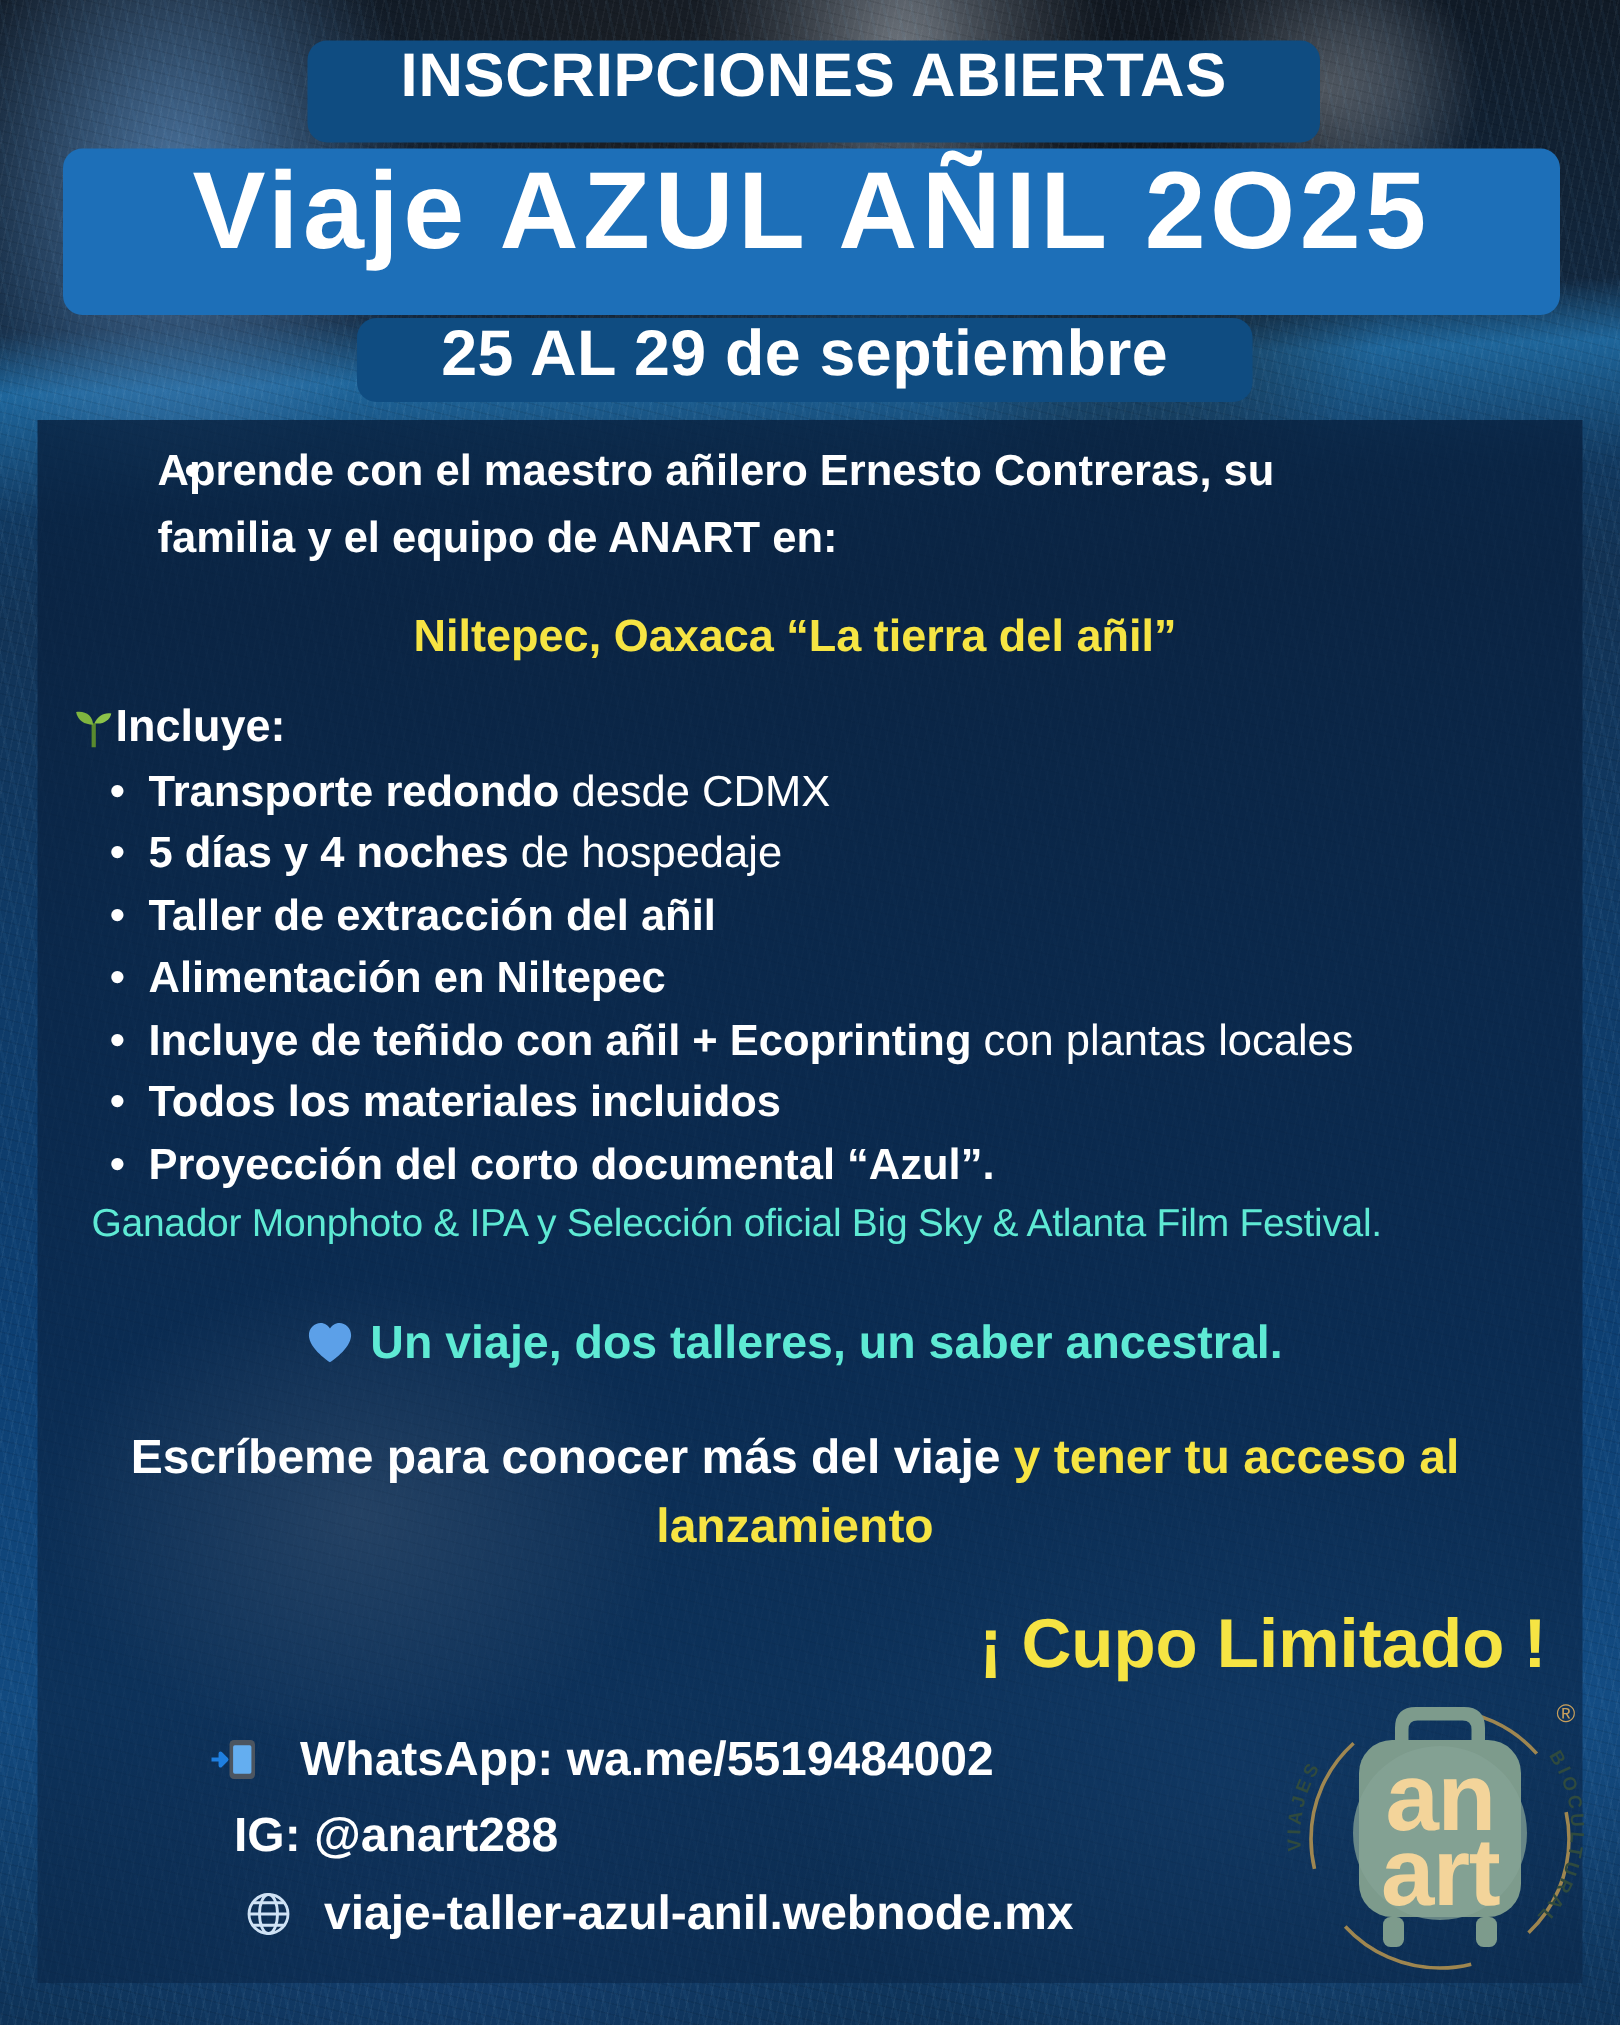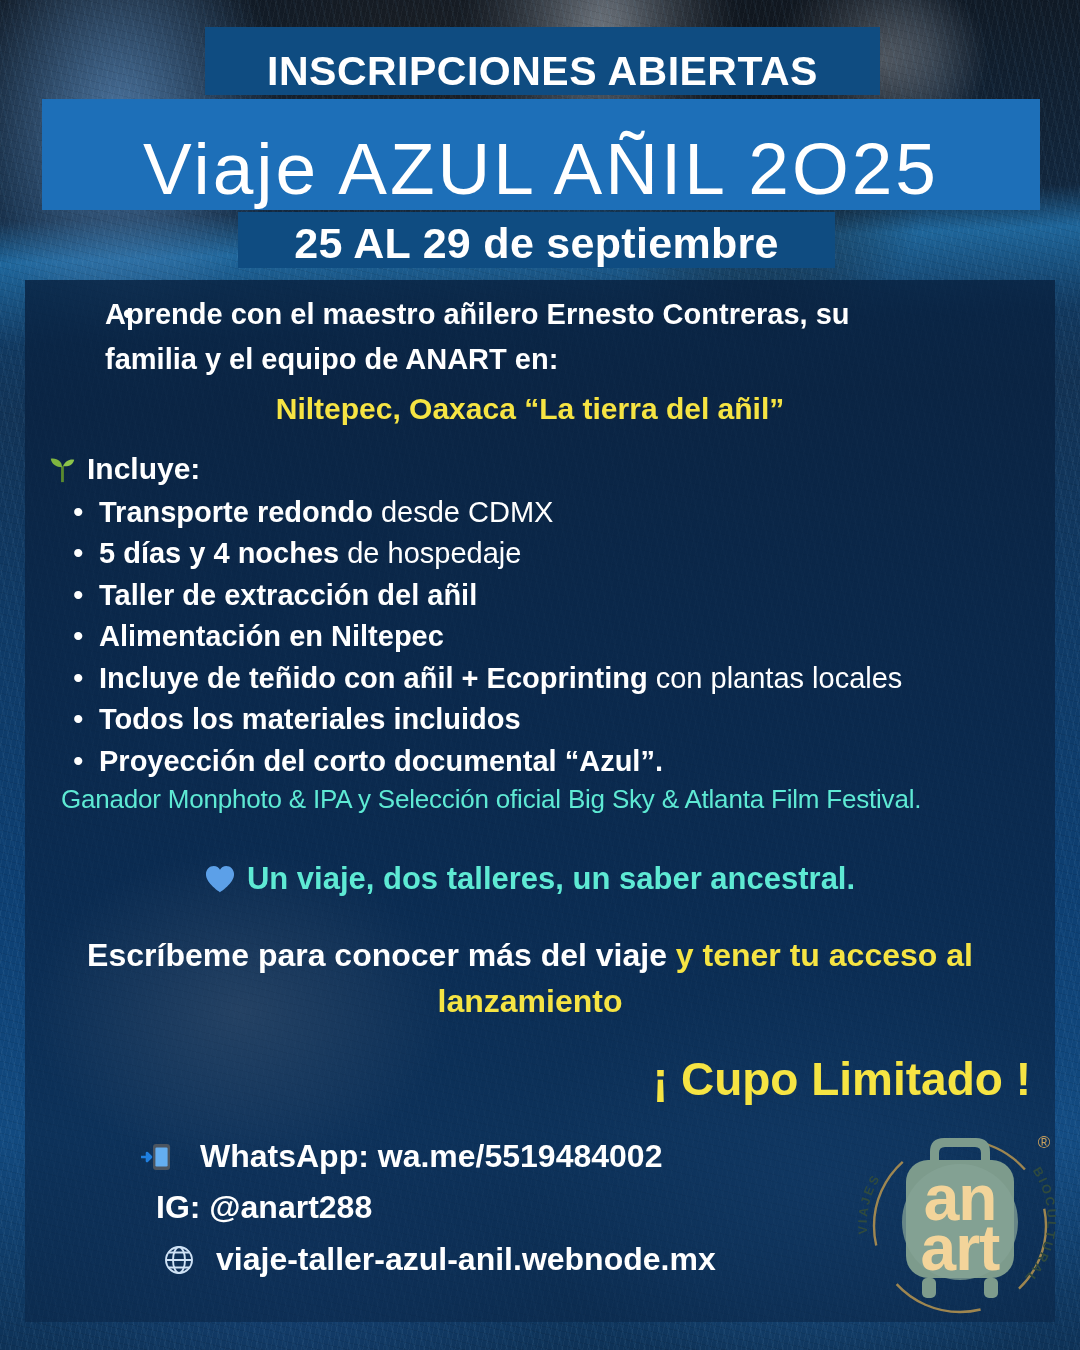--- a/index.html
+++ b/index.html
@@ -49,39 +49,39 @@
   }
 
   
   .panel {
     position:absolute;
     left:25px; top:280px; width:1030px; height:1042px;
     background:linear-gradient(180deg, rgba(8,32,62,.80) 0%, rgba(9,34,66,.72) 45%, rgba(10,38,72,.62) 100%);
   }
 
   
-  .band { position:absolute; display:flex; align-items:flex-end; justify-content:center; }
+  .band { position:absolute; display:flex; align-items:flex-start; justify-content:center;border-radius:13px; }
 
   .band-kicker {
     left:205px; top:27px; width:675px; height:68px;
     background:#0f4c81;
   }
   .band-kicker span {
     color:#ffffff;
     font-size:41px; font-weight:bold; letter-spacing:.5px;
     font-family:"Liberation Sans", sans-serif;
   }
 
   .band-title {
     left:42px; top:99px; width:998px; height:111px;
     background:#1d6fb8;
   }
   .band-title span {
     color:#ffffff;
-    font-size:73px; font-weight:normal; letter-spacing:3px;
+    font-size:73px; font-weight:bold; letter-spacing:3px;
     white-space:nowrap;
   }
 
   .band-date {
     left:238px; top:212px; width:597px; height:56px;
     background:#0f4c81;
   }
   .band-date span {
     color:#ffffff;
     font-size:43px; font-weight:bold; letter-spacing:.3px;
@@ -99,26 +99,26 @@
     font-size:29px; font-weight:bold; line-height:1.55;
   }
   .intro .bul { position:absolute; left:50px; }
   .intro-l1 { position:relative; padding-left:32px; }
   .intro-l2 { padding-left:32px; }
 
   .place {
     text-align:center;
     color:#f6e443;
     font-size:30px; font-weight:bold;
-    margin-top:10px;
+    margin-top:26px;
     padding-right:20px;
   }
 
   .incluye {
-    display:flex; align-items:center; gap:10px;
+    display:flex; align-items:center; 
     margin:26px 0 6px 22px;
     font-size:30px; font-weight:bold;
   }
   .sprout { width:30px; height:30px; display:inline-block; }
 
   ul.items { list-style:none; margin:0 0 0 24px; }
   ul.items li {
     position:relative;
     padding-left:50px;
     font-size:29px;

